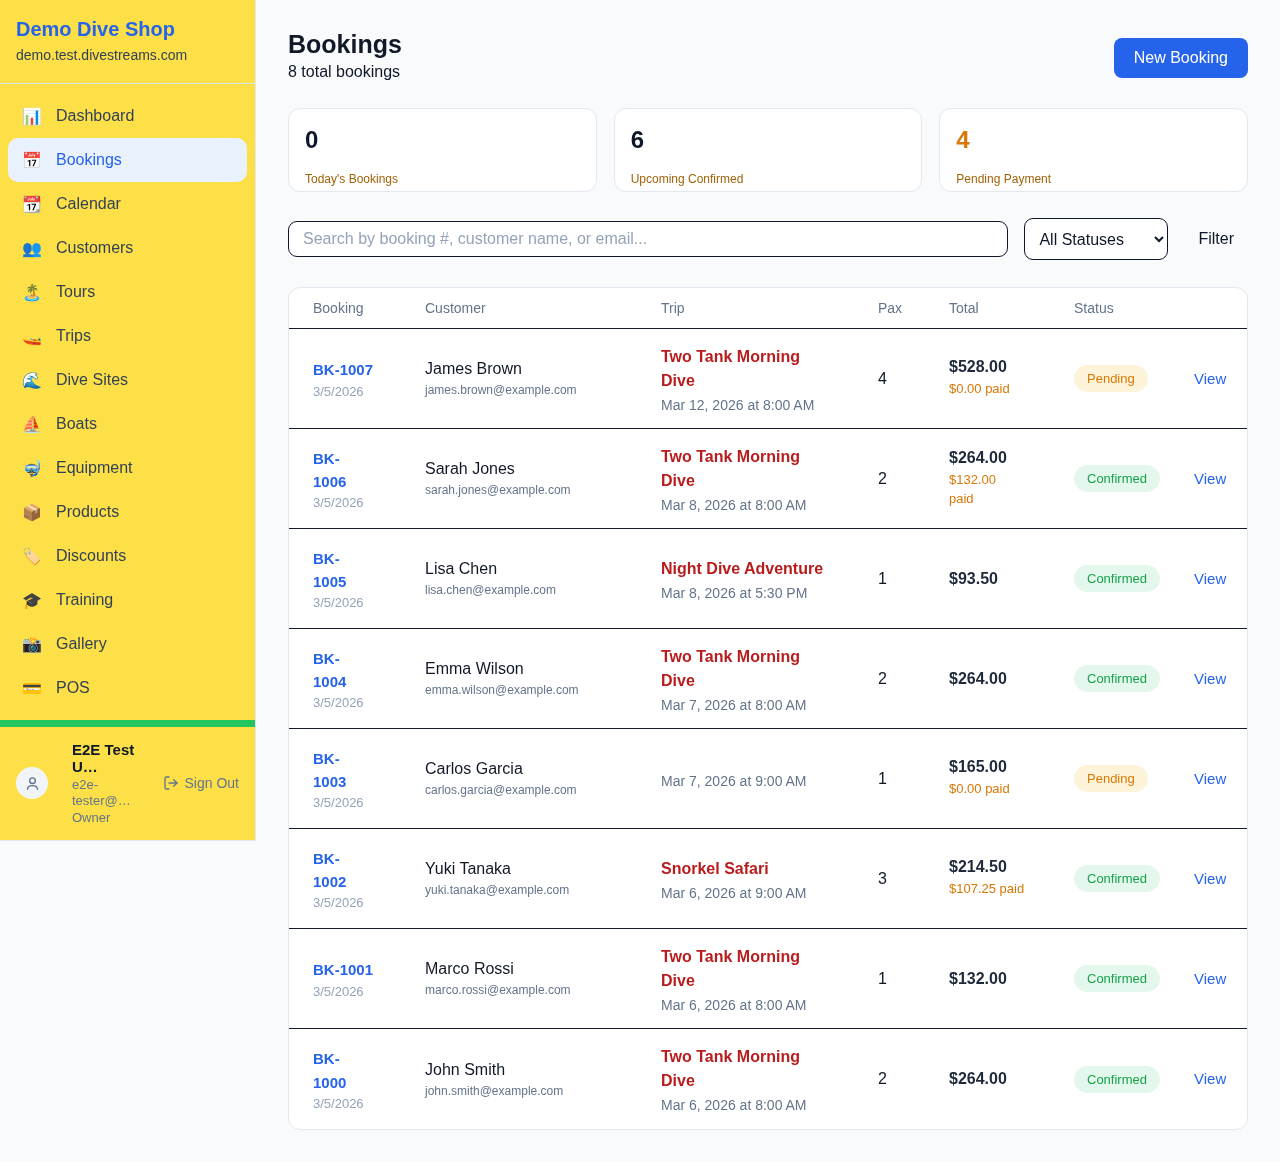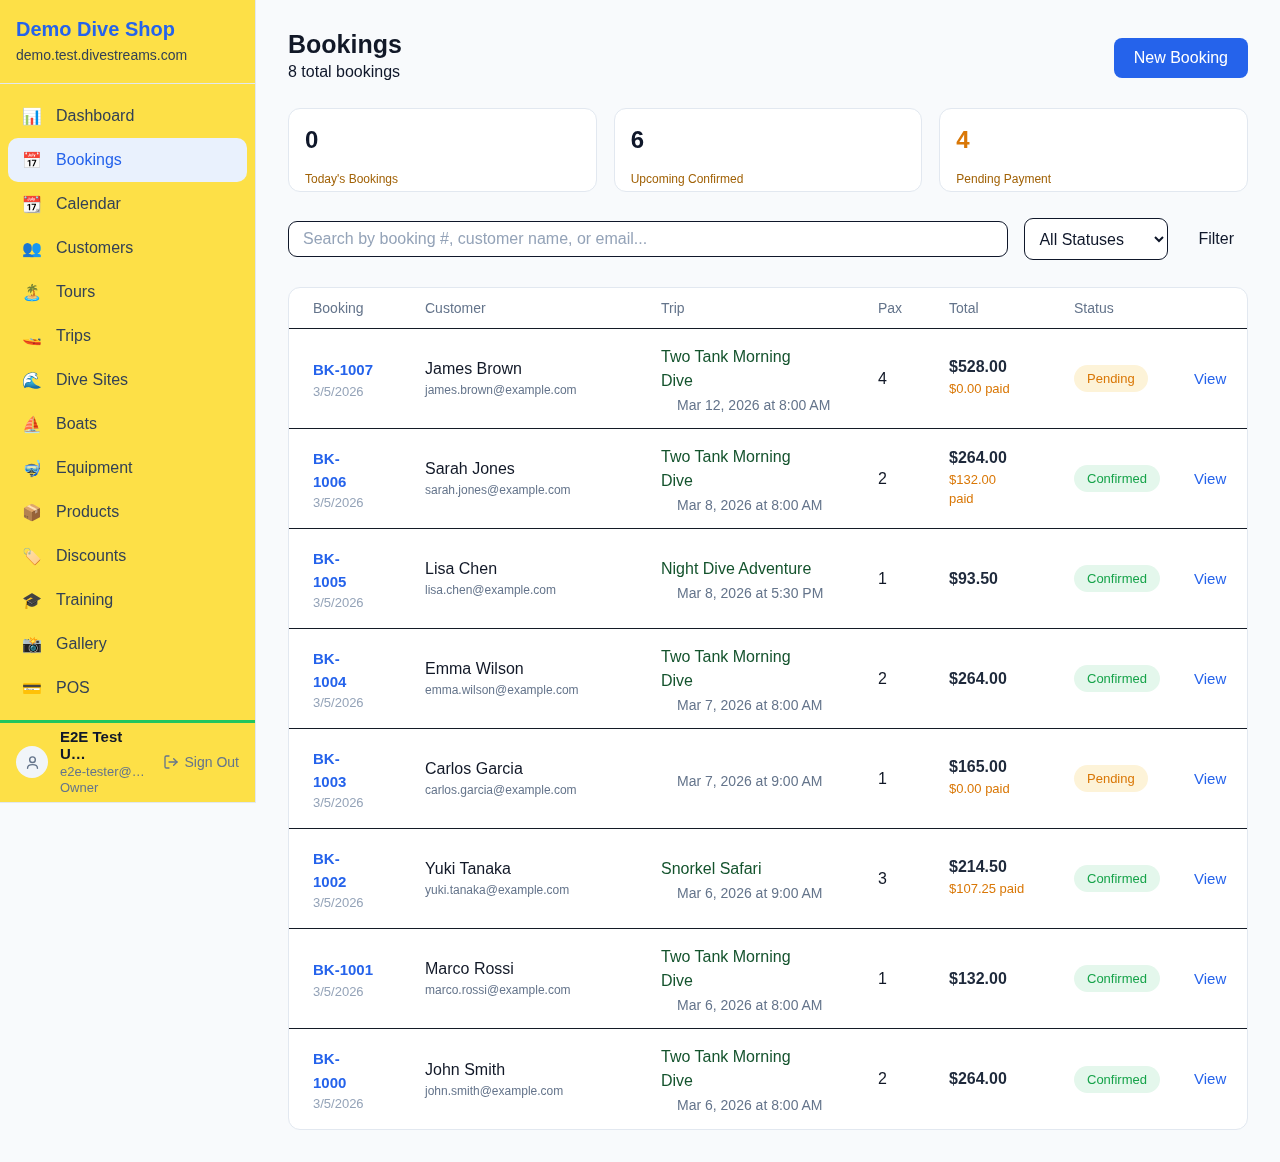--- a/index.html
+++ b/index.html
@@ -26,23 +26,23 @@
   .nav { padding: 10px 8px; }
   .nav-item {
     display: flex; align-items: center; gap: 14px;
     height: 44px; padding: 0 14px; border-radius: 10px;
     color: #334155; font-size: 16px; cursor: pointer;
     text-decoration: none;
   }
   .nav-item.active { background: #e9f1fd; color: #2563eb; }
   .nav-icon { width: 20px; font-size: 16px; text-align: center; flex: 0 0 20px; }
   .user-box {
-    border-top: 3px solid #22c55e;
-    padding: 5px 16px;
-    display: flex; align-items: center; gap: 12px;
+    border-top: 7px solid #22c55e;
+    padding: 14px 16px;
+    display: flex; align-items: center; gap: 24px;
   }
   .avatar {
     width: 32px; height: 32px; border-radius: 50%;
     background: #f1f5f9; display: flex; align-items: center; justify-content: center;
     flex: 0 0 32px;
   }
   .user-info { flex: 1; min-width: 0; }
   .user-name { font-size: 15px; font-weight: 700; color: #0f172a; margin-bottom: 2px; }
   .user-email, .user-role { font-size: 13px; color: #64748b; line-height: 1.25; }
   .signout {
@@ -102,22 +102,22 @@
   }
   .th { font-size: 14px; color: #64748b; font-weight: 500; }
   .trow { min-height: 100px; border-bottom: 1px solid #141b26; padding-top: 14px; padding-bottom: 14px; }
   .trow:last-child { border-bottom: none; }
   .prewrap { white-space: pre-line; }
   .bid { color: #2563eb; font-size: 15px; font-weight: 700; text-decoration: none; line-height: 1.55; display: inline-block; cursor: pointer; }
   .bdate { color: #94a3b8; font-size: 13px; margin-top: 2px; }
   .cell { padding-right: 12px; }
   .cname { font-size: 16px; color: #111827; }
   .cemail { font-size: 12px; color: #64748b; margin-top: 5px; }
-  .tname { font-size: 16px; font-weight: 400; color: #14532d; line-height: 1.5; }
-  .tdate { font-size: 14px; color: #64748b; margin-top: 4px; margin-left: 16px; }
+  .tname { font-size: 16px; font-weight: 700; color: #b91c1c; line-height: 1.5; }
+  .tdate { font-size: 14px; color: #64748b; margin-top: 4px; }
   .c-pax { font-size: 16px; color: #111827; }
   .tot { font-size: 16px; font-weight: 700; color: #1e293b; }
   .paid { font-size: 13px; color: #d97706; margin-top: 4px; line-height: 1.45; }
   .badge {
     display: inline-block; font-size: 13px; padding: 6px 13px; border-radius: 999px;
   }
   .badge-pending { background: #fdf3d8; color: #d97706; }
   .badge-confirmed { background: #e4f7ec; color: #16a34a; }
   .view { color: #2563eb; font-size: 15px; font-weight: 500; text-decoration: none; cursor: pointer; }
   .c-view { text-align: left; }

